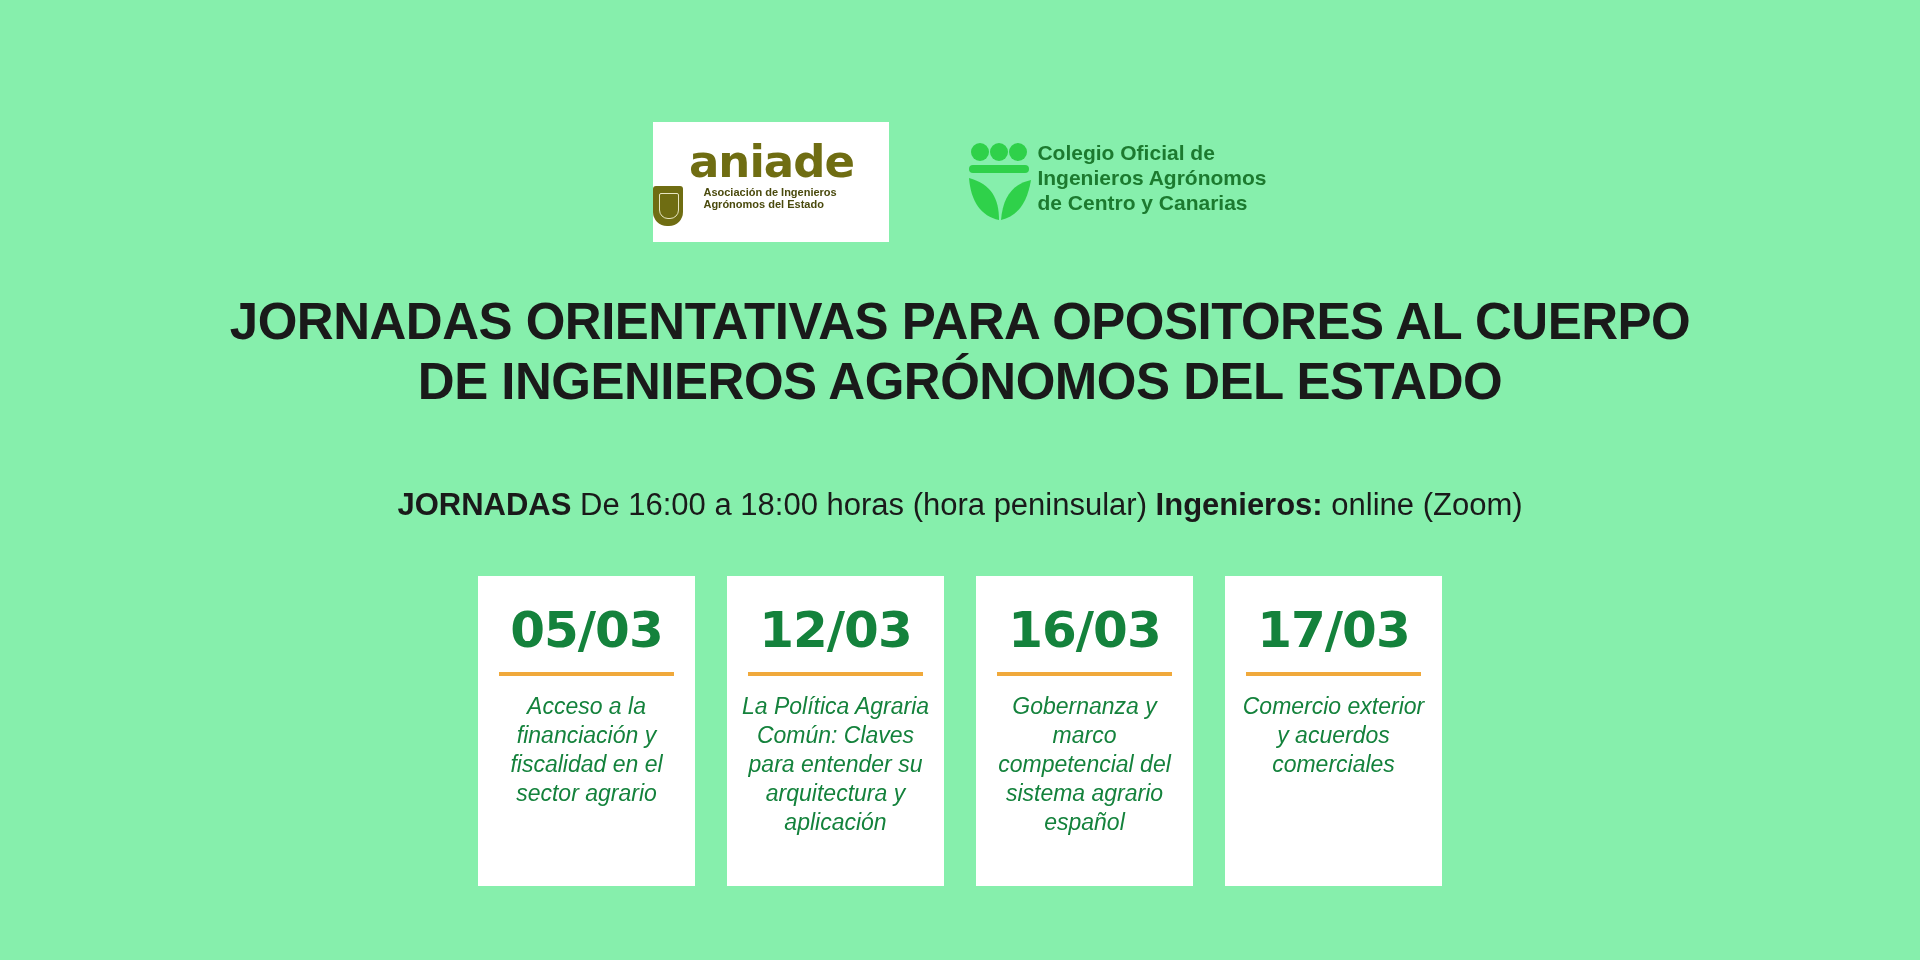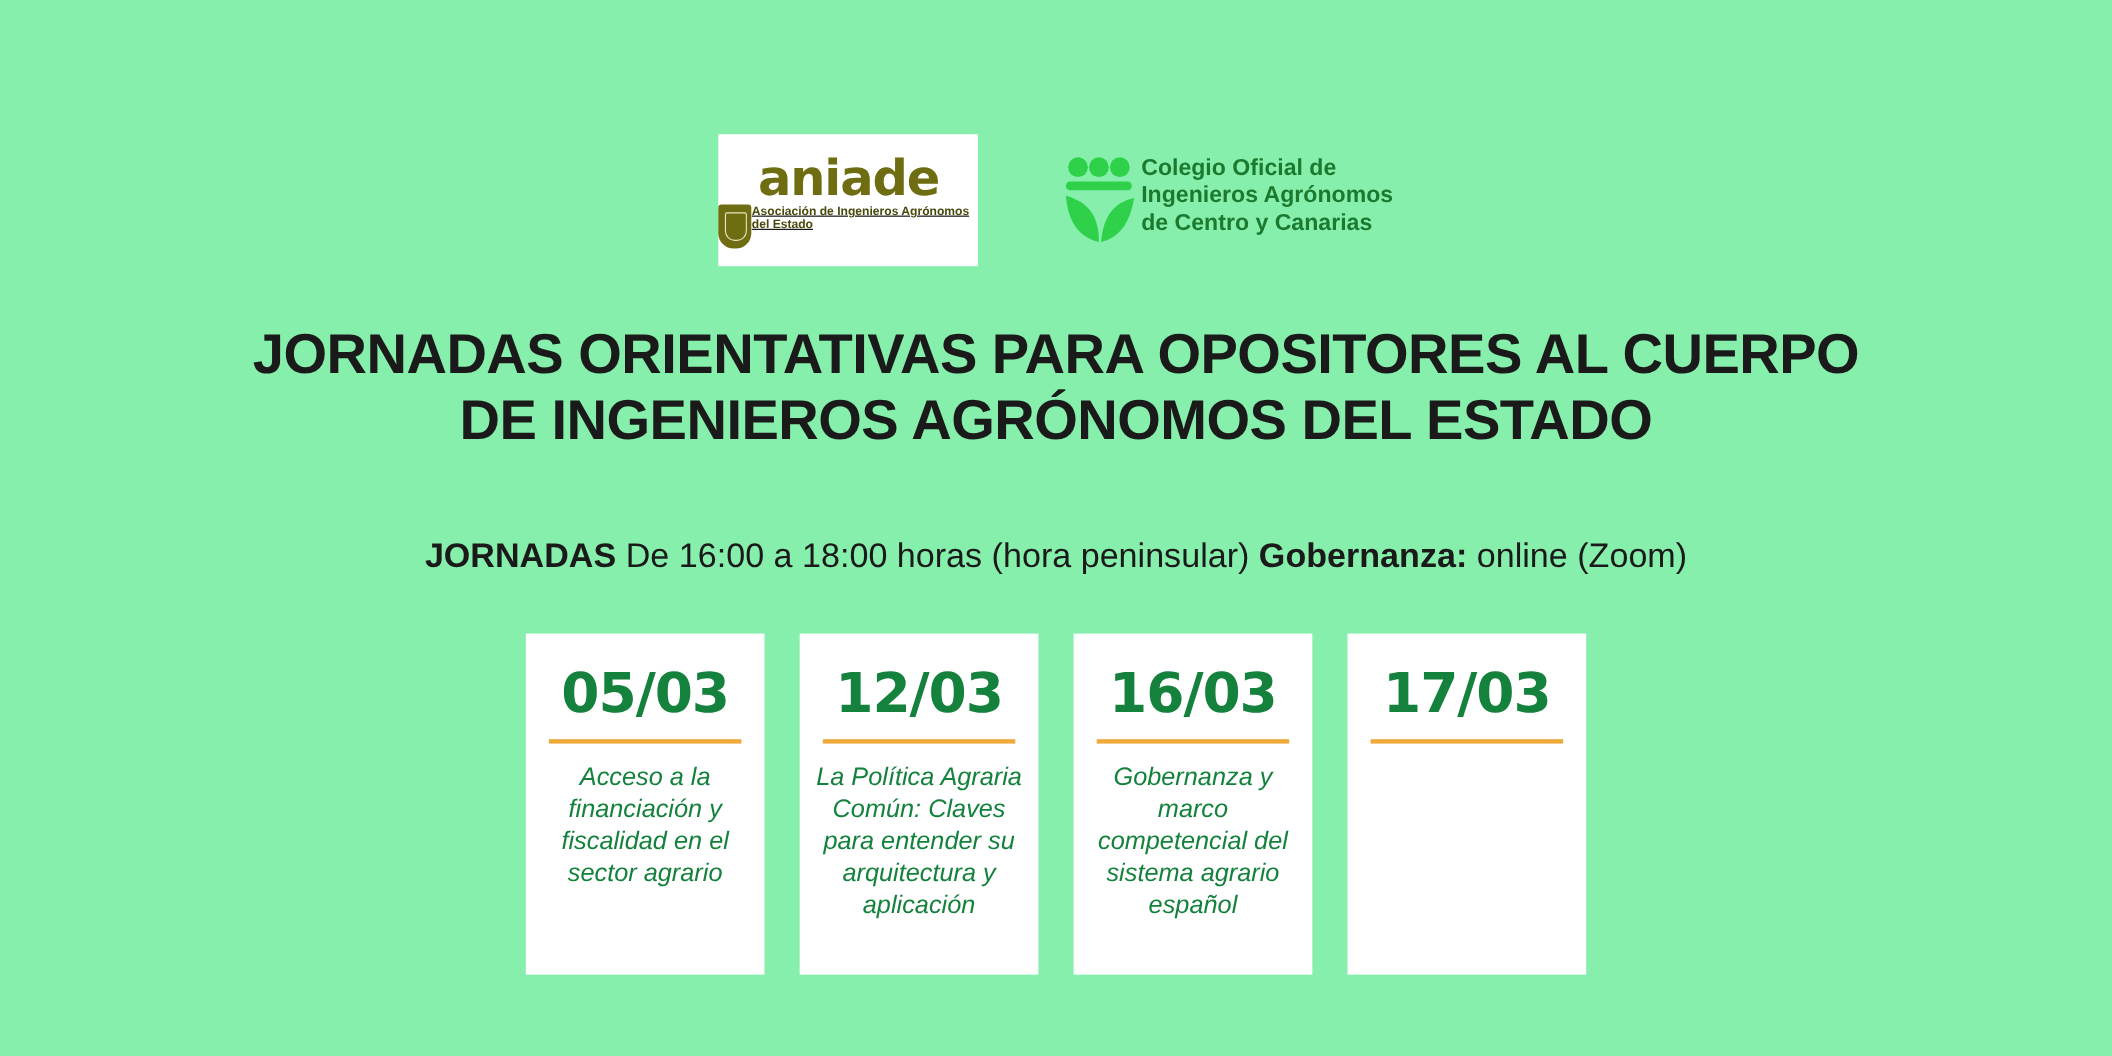--- a/index.html
+++ b/index.html
@@ -46,23 +46,22 @@
     font-family: "DejaVu Sans", sans-serif;
     font-weight: bold;
     font-size: 45px;
     line-height: 44px;
     letter-spacing: -1px;
     color: #6f6d12;
   }
   .aniade-sub {
     display: flex;
     align-items: flex-start;
-    gap: 0;
+    gap: 20px;
     margin-top: 2px;
-    text-decoration: underline;
   }
   .aniade-seal {
     width: 30px;
     height: 40px;
     background: #6f6d12;
     border-radius: 3px 3px 14px 14px;
     position: relative;
     flex: none;
   }
   .aniade-seal::after {
@@ -195,21 +194,21 @@
       <div class="coit-text">Colegio Oficial de
 Ingenieros Agrónomos
 de Centro y Canarias</div>
     </div>
 
   </div>
 
   <h1 class="headline">JORNADAS ORIENTATIVAS PARA OPOSITORES AL CUERPO DE INGENIEROS AGRÓNOMOS DEL ESTADO</h1>
 
   <div class="schedule">
-    <b>JORNADAS</b><span> De 16:00 a 18:00 horas (hora peninsular) </span><b>Gobernanza:</b><span> online (Zoom)</span>
+    <b>JORNADAS</b><span> De 16:00 a 18:00 horas (hora peninsular) </span><b>Ingenieros:</b><span> online (Zoom)</span>
   </div>
 
   <div class="cards">
 
     <div class="card">
       <div class="card-date">05/03</div>
       <div class="card-rule"></div>
       <div class="card-title">Acceso a la financiación y fiscalidad en el sector agrario</div>
     </div>
 
@@ -221,17 +220,18 @@
 
     <div class="card">
       <div class="card-date">16/03</div>
       <div class="card-rule"></div>
       <div class="card-title">Gobernanza y marco competencial del sistema agrario español</div>
     </div>
 
     <div class="card">
       <div class="card-date">17/03</div>
       <div class="card-rule"></div>
+      <div class="card-title">Comercio exterior y acuerdos comerciales</div>
     </div>
 
   </div>
 
 </div>
 
 </body></html>

